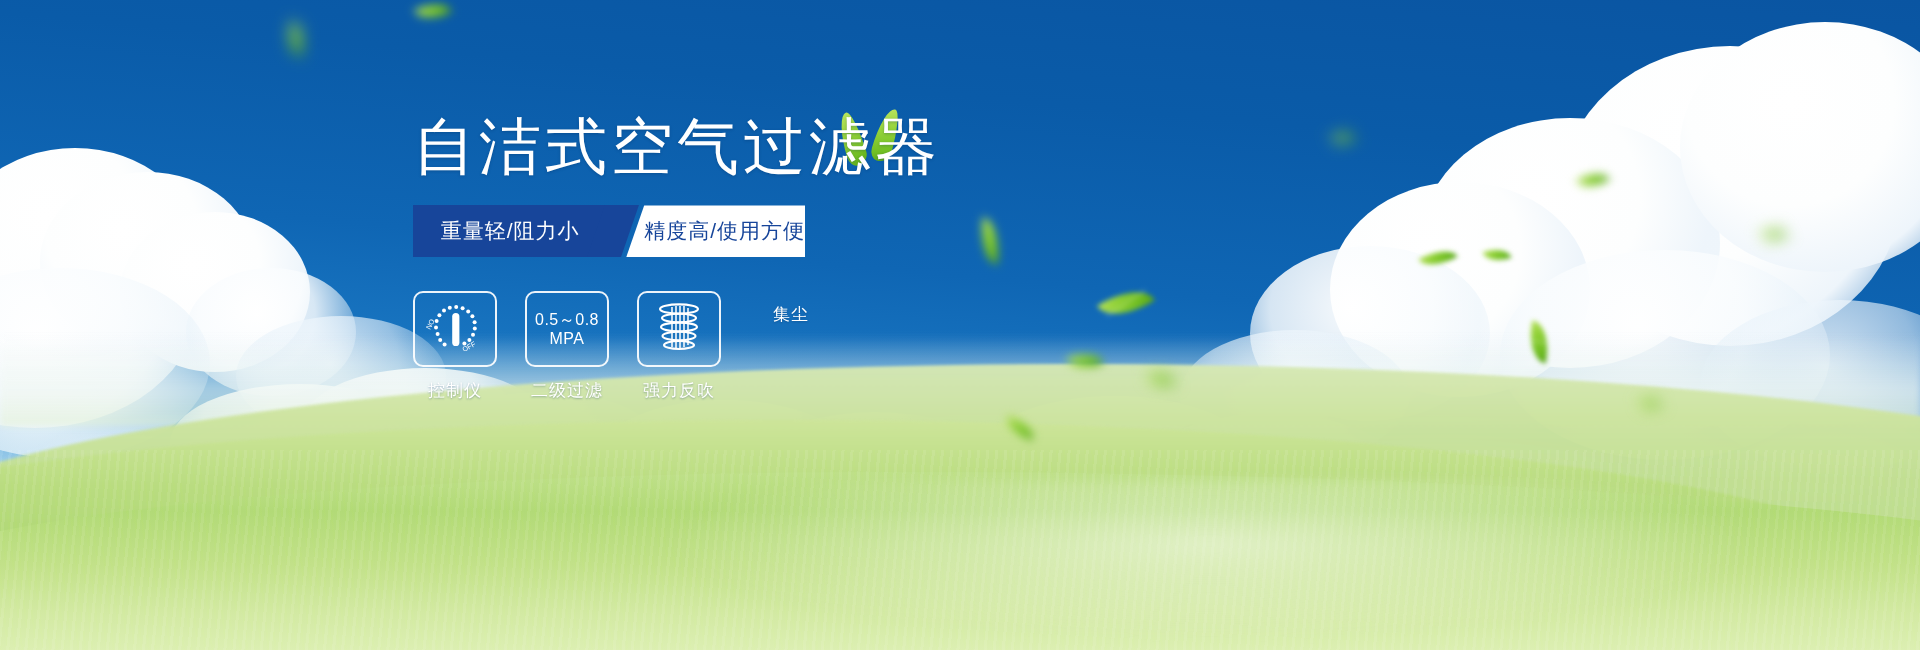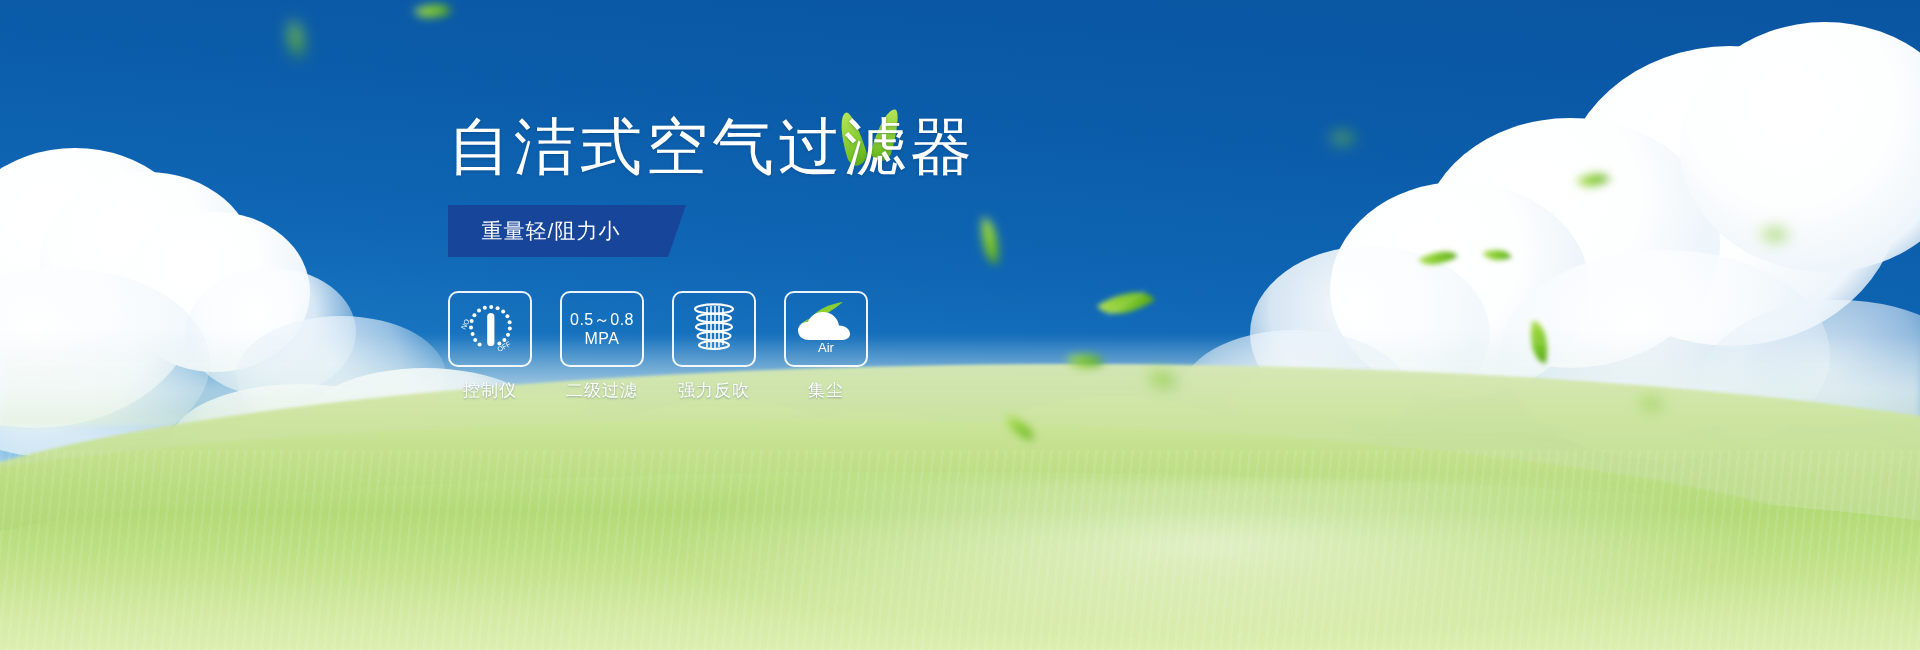--- a/index.html
+++ b/index.html
@@ -142,21 +142,21 @@
     width: 20px; height: 54px;
     border-radius: 60% 40% 60% 40% / 80% 80% 20% 20%;
     background: linear-gradient(160deg, #bde663 0%, #96d43b 40%, #72bf24 78%, #5aa619 100%);
   }
   .sprout .blade.left  { left: 0;   top: 4px;  transform: rotate(-17deg); }
   .sprout .blade.right { left: 34px; top: 0;   transform: rotate(16deg); }
 
   
   .content {
     position: absolute;
-    left: 448px;
+    left: 413px;
     top: 112px;
     width: 720px;
   }
 
   .title {
     margin: 0;
     font-size: 62px;
     line-height: 1.12;
     letter-spacing: 4px;
     font-weight: 300;
@@ -330,20 +330,23 @@
     <span class="blade right"></span>
   </div>
 
   <div class="content">
 
     <h1 class="title">自洁式空气过滤器</h1>
 
     <div class="tabs">
       <div class="tab tab-primary">
         <span>重量轻/阻力小</span>
+      </div>
+      <div class="tab tab-secondary">
+        <span>精度高/使用方便</span>
       </div>
     </div>
 
     <div class="features">
 
       <div class="feature">
         <div class="feature-box">
           <svg class="icon-svg" width="62" height="58" viewBox="0 0 62 58">
             <g fill="#ffffff">
               <circle cx="13.6" cy="34.0" r="2.0"></circle>
@@ -397,28 +400,18 @@
               <line x1="34" y1="6" x2="34" y2="47"></line>
               <line x1="38" y1="8" x2="38" y2="45"></line>
             </g>
           </svg>
         </div>
         <div class="feature-label">强力反吹</div>
       </div>
 
 
       <div class="feature">
-        <div class="feature-box">
-          <svg class="icon-svg" width="66" height="58" viewBox="0 0 66 58">
-            <path d="M18 18 C26 8, 38 4, 50 2 C40 10, 30 16, 20 22 Z" fill="#8ccf33"></path>
-            <path d="M8 24 C14 18, 22 16, 28 20 C24 26, 16 28, 8 26 Z" fill="#8ccf33" opacity="0.9"></path>
-            <path d="M16 40 C9 40, 5 35.5, 5 30.5 C5 25.5, 9.5 21.5, 15 22
-                     C17 16, 23 12, 30 12 C38.5 12, 45 18, 46 25.5
-                     C52.5 25.5, 57 29.5, 57 34 C57 38, 53 40, 48 40 Z" fill="#ffffff"></path>
-            <text x="33" y="52" fill="#ffffff" font-size="13" text-anchor="middle" font-family="'Liberation Sans', sans-serif">Air</text>
-          </svg>
-        </div>
         <div class="feature-label">集尘</div>
       </div>
 
     </div>
   </div>
 </div>
 
 </body></html>

